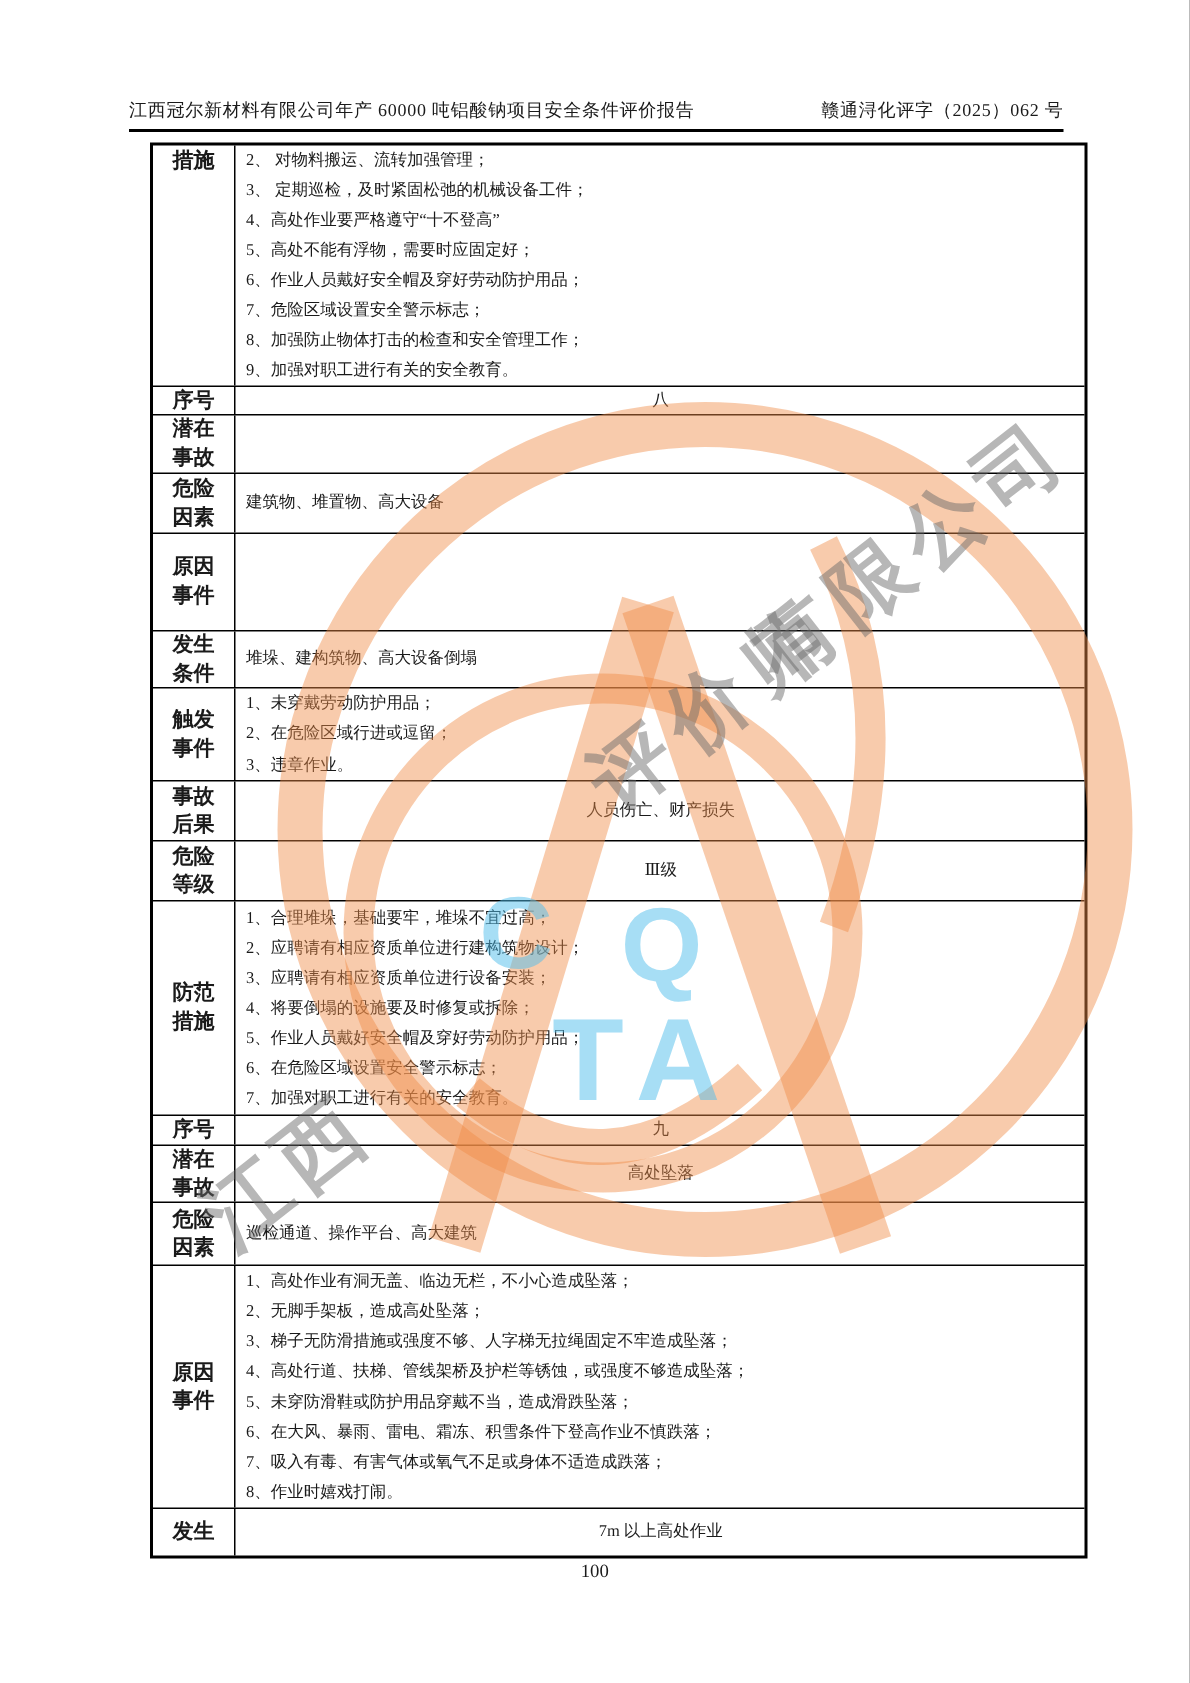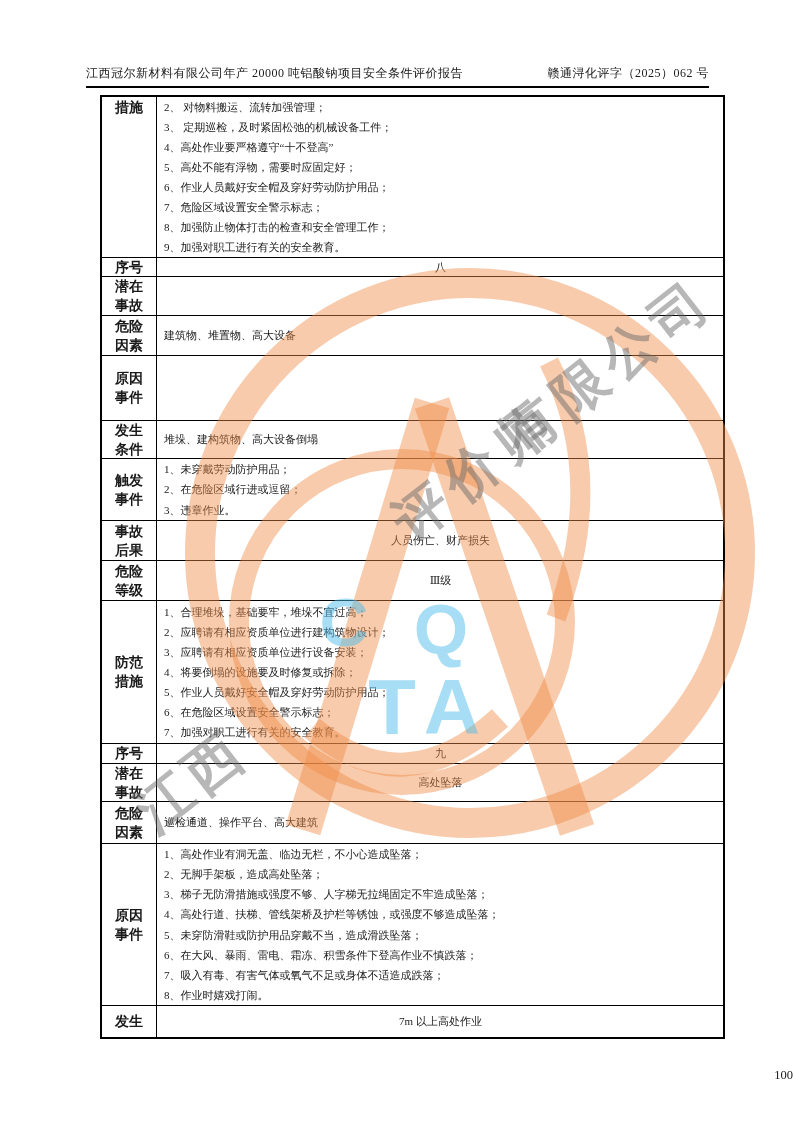--- a/index.html
+++ b/index.html
@@ -44,22 +44,22 @@
     font-size:11px;line-height:20.1px;
     white-space:pre-line;
     display:flex;flex-direction:column;justify-content:center;
     padding:0 6px 0 7px;
     overflow:visible;
   }
   .t-content.center{text-align:center;}
   .t-content.left{text-align:left;}
   
   .page-number{
-    position:absolute;left:0;right:0;top:1068px;
-    text-align:right;font-size:12.5px;
+    position:absolute;left:0;right:0;top:1040px;
+    text-align:center;font-size:12.5px;
   }
   
   .watermark{
     position:absolute;inset:0;
     pointer-events:none;
     z-index:5;
   }
   .wm-svg{position:absolute;left:0;top:0;}
   .wm-frag{
     position:absolute;
@@ -76,21 +76,21 @@
     font-weight:bold;
     color:rgba(80,190,235,0.50);
   }
 </style>
 </head>
 <body>
 
 <div class="page">
 
   <div class="doc-header">
-    <span>江西冠尔新材料有限公司年产 20000 吨铝酸钠项目安全条件评价报告</span>
+    <span>江西冠尔新材料有限公司年产 60000 吨铝酸钠项目安全条件评价报告</span>
     <span>赣通浔化评字（2025）062 号</span>
   </div>
 
   <div class="report-table" id="tbl">
       <div class="t-row" style="height: 161px;">
         <div class="t-label top">措施</div>
         <div class="t-content left">2、 对物料搬运、流转加强管理；
 3、 定期巡检，及时紧固松弛的机械设备工件；
 4、高处作业要严格遵守“十不登高”
 5、高处不能有浮物，需要时应固定好；

